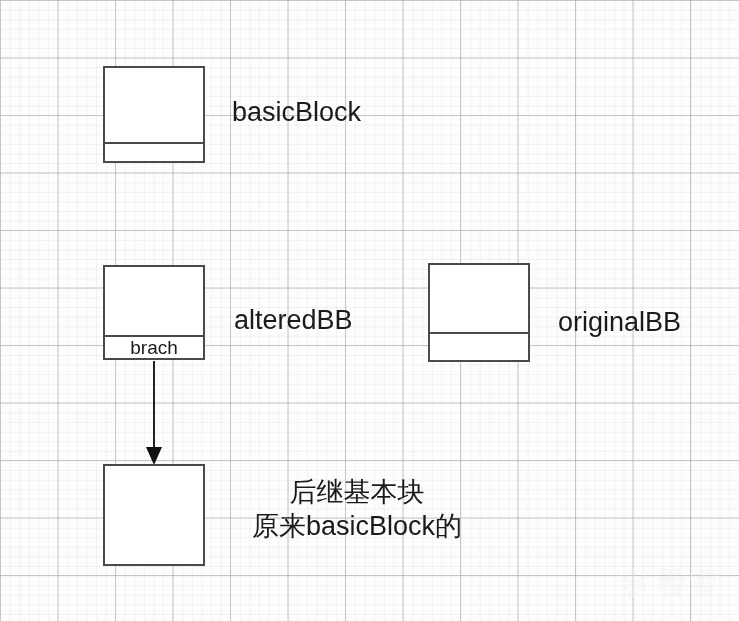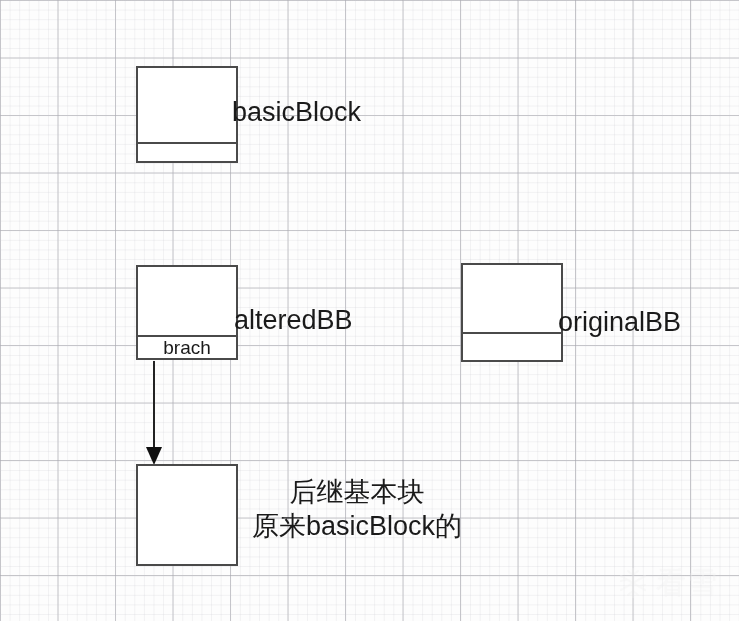--- a/index.html
+++ b/index.html
@@ -31,21 +31,20 @@
       57.5px 57.5px;
     background-position: 0 1px, 1px 0, 0 -3px, 5px 0;
   }
 
   
   .node {
     position: absolute;
     box-sizing: border-box;
     background: #ffffff;
     border: 2px solid #4a4a4a;
-    margin-left: 33px;
   }
   .node .divider {
     position: absolute;
     left: 0;
     right: 0;
     height: 0;
     border-top: 2px solid #4a4a4a;
   }
   .compartment-label {
     position: absolute;

